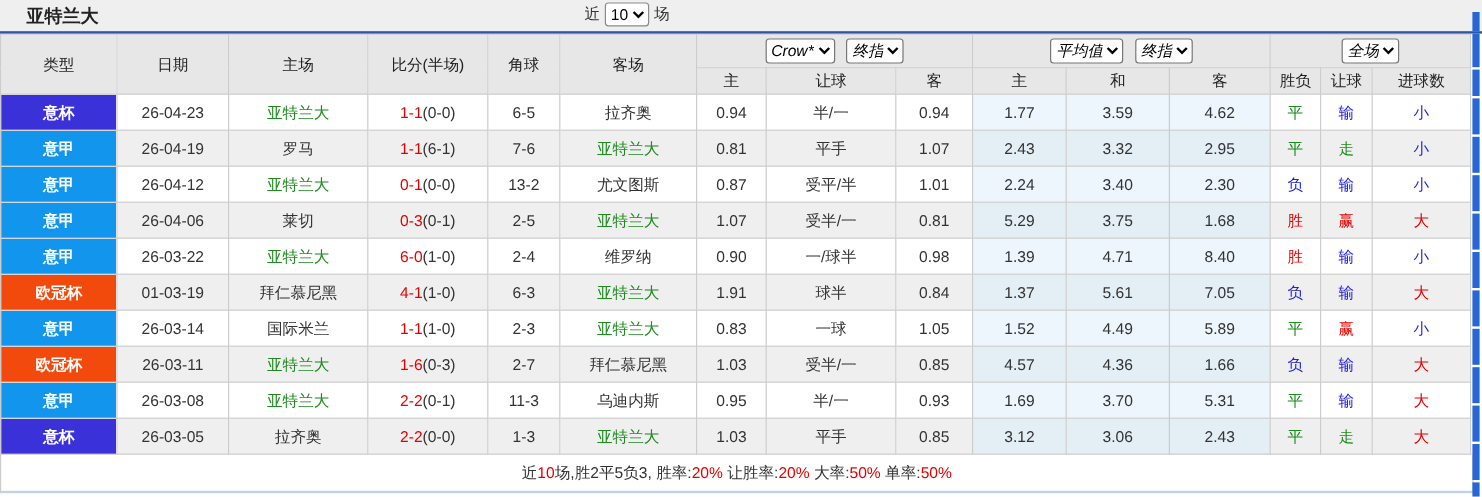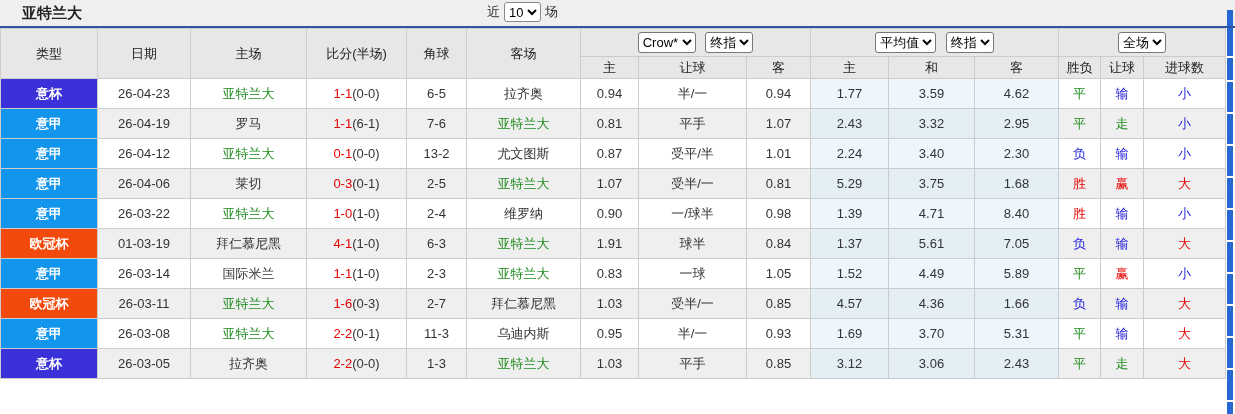--- a/index.html
+++ b/index.html
@@ -21,21 +21,21 @@
   tr.h1 th{height:27px;}
   tr.h2 th{height:21px;}
   tbody td{height:29px;background:#fff;}
   tbody tr.alt td{background:#efefef;}
   td.euro{background:#ecf6fc !important;margin-top:20px;}
   tr.alt td.euro{background:#e3eef5 !important;}
   td.type{color:#fff;font-weight:bold;}
   .hl{color:#1e8b1e;}
   .ft{color:#e60000;}
   .half{color:#333;}
-  .hdr-sel{font-size:13px;height:21px;border:1px solid #777;border-radius:3px;background:#fff;margin:0 3px;}
+  .hdr-sel{font-size:13px;height:21px;border:1px solid #777;border-radius:3px;background:#fff;margin:0 3px;font-style:italic;}
 
   
   .footer{width:1226px;height:30px;border:1px solid #ccc;border-top:none;display:flex;align-items:center;justify-content:center;border-bottom:2px solid #c2d1e8;}
   .footer span{white-space:pre;}
   .footer .red{color:#e60000;}
 
   
   .edge-strip{position:absolute;top:10px;right:2px;width:6px;display:flex;flex-direction:column;gap:2px;}
   .edge-strip div{background:#2667d4;}
 </style>
@@ -171,21 +171,21 @@
           <td class="euro">3.75</td>
           <td class="euro">1.68</td>
           <td style="color: rgb(230, 0, 0);">胜</td>
           <td style="color: rgb(230, 0, 0);">赢</td>
           <td style="color: rgb(230, 0, 0);">大</td>
         </tr>
         <tr>
           <td class="type" style="background: rgb(18, 149, 236);">意甲</td>
           <td>26-03-22</td>
           <td class="hl">亚特兰大</td>
-          <td><span class="ft">1-0</span><span class="half">(1-0)</span></td>
+          <td><span class="ft">6-0</span><span class="half">(1-0)</span></td>
           <td>2-4</td>
           <td>维罗纳</td>
           <td>0.90</td>
           <td>一/球半</td>
           <td>0.98</td>
           <td class="euro">1.39</td>
           <td class="euro">4.71</td>
           <td class="euro">8.40</td>
           <td style="color: rgb(230, 0, 0);">胜</td>
           <td style="color: rgb(34, 34, 221);">输</td>
@@ -272,20 +272,23 @@
           <td class="euro">3.12</td>
           <td class="euro">3.06</td>
           <td class="euro">2.43</td>
           <td style="color: rgb(30, 139, 30);">平</td>
           <td style="color: rgb(30, 139, 30);">走</td>
           <td style="color: rgb(230, 0, 0);">大</td>
         </tr>
       </tbody>
   </table>
 
+  <div class="footer">
+      <span id="footer-text"><span>近</span><span class="red">10</span><span>场,胜2平5负3, 胜率:</span><span class="red">20%</span><span> 让胜率:</span><span class="red">20%</span><span> 大率:</span><span class="red">50%</span><span> 单率:</span><span class="red">50%</span></span>
+    </div>
 
   <div class="edge-strip" id="edge-strip">
       <div style="height: 16px;"></div>
       <div style="height: 28px;"></div>
       <div style="height: 22px;"></div>
       <div style="height: 30px;"></div>
       <div style="height: 30px;"></div>
       <div style="height: 30px;"></div>
       <div style="height: 30px;"></div>
       <div style="height: 30px;"></div>

